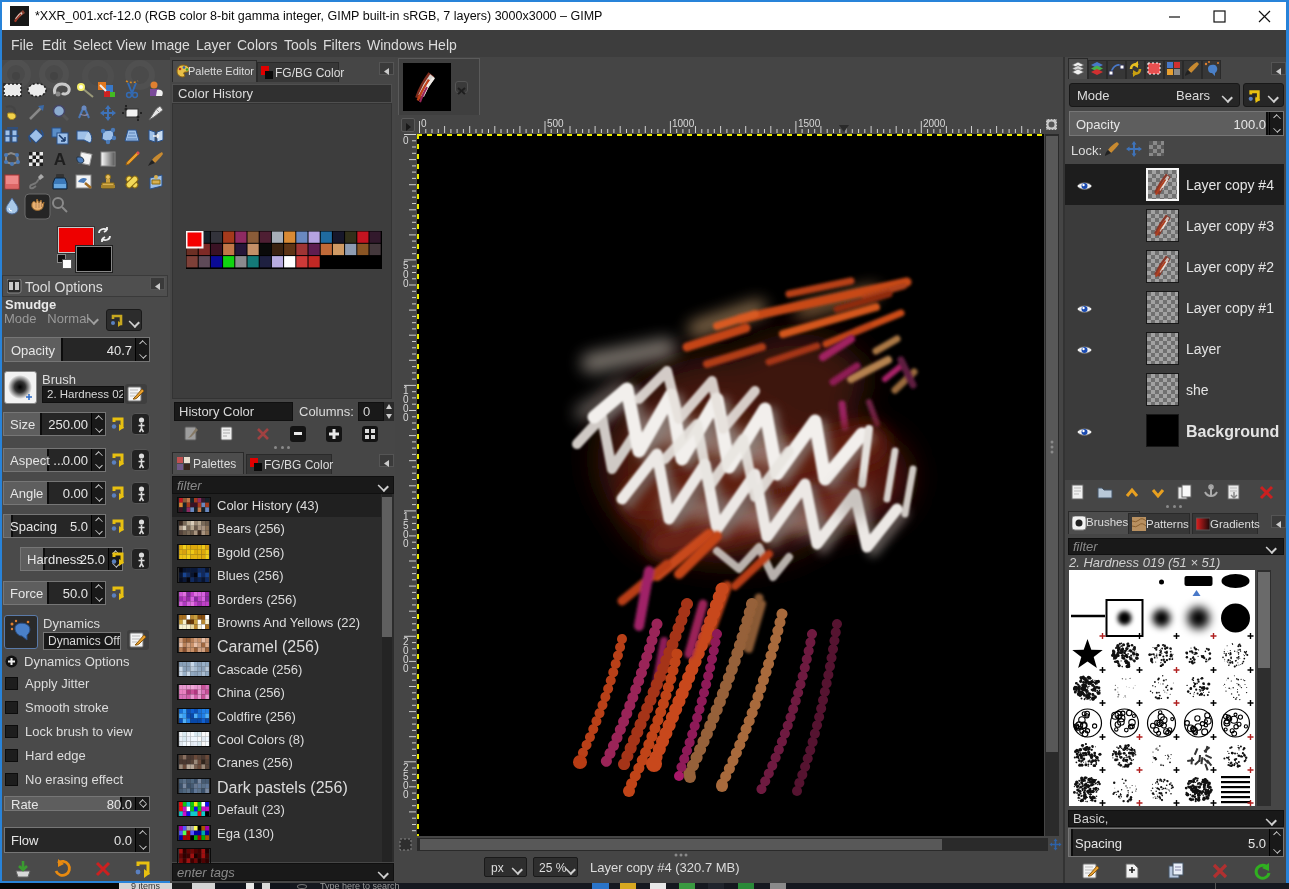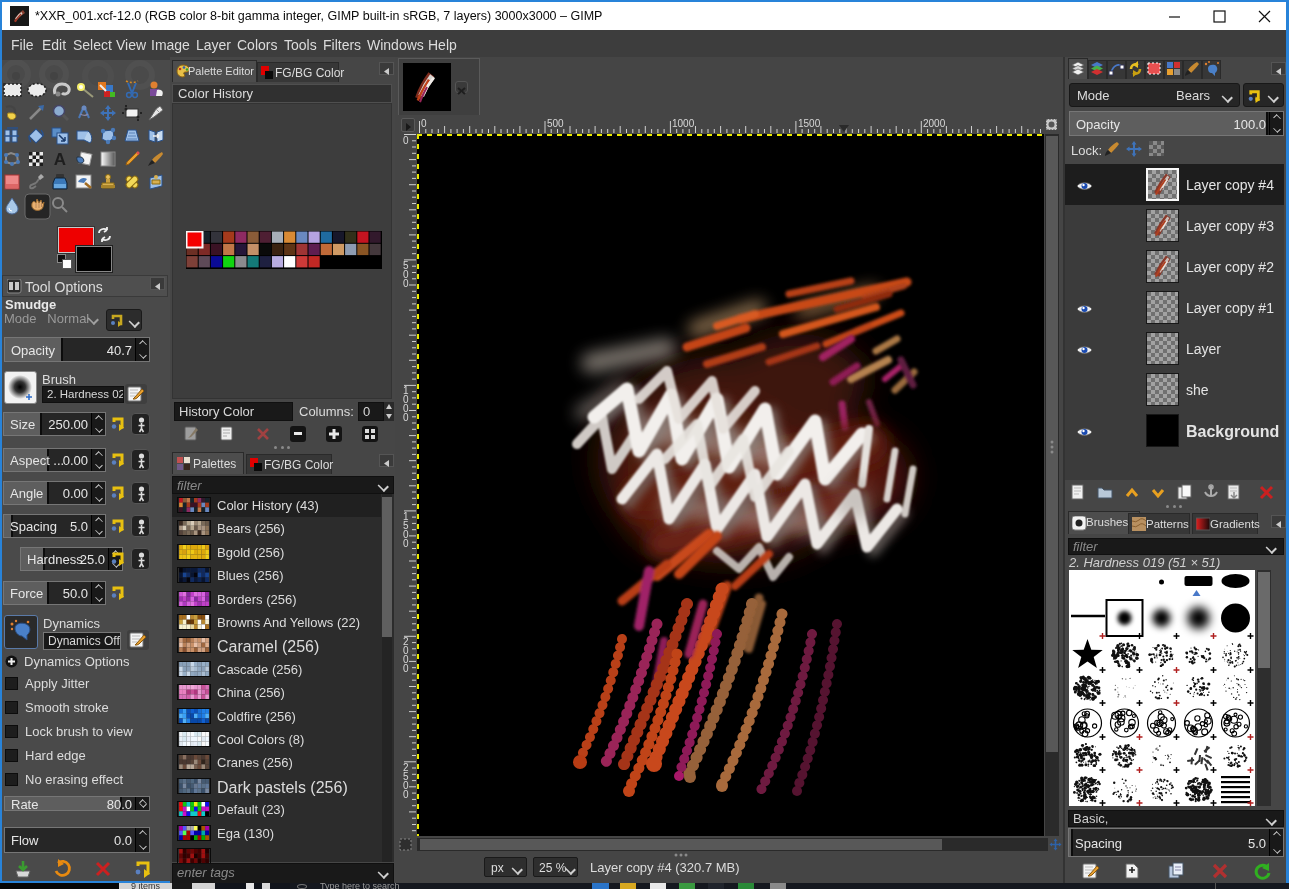--- a/index.html
+++ b/index.html
@@ -1045,21 +1045,21 @@
       <rect x="8.5" y="10.7" width="4.3" height="5.4" fill="#a01010"></rect>
       <rect x="12.8" y="10.7" width="4.3" height="5.4" fill="#400000"></rect>
       <rect x="17.0" y="10.7" width="4.3" height="5.4" fill="#700606"></rect>
       <rect x="21.2" y="10.7" width="4.3" height="5.4" fill="#200000"></rect>
       <rect x="25.5" y="10.7" width="4.3" height="5.4" fill="#500202"></rect>
       <rect x="29.8" y="10.7" width="4.3" height="5.4" fill="#300000"></rect>
     </svg>
 <div class="a txt" style="left:217px;top:894px;font-size:13px">Firecode (256)</div>
 <div class="a" style="left:382px;top:494px;width:10px;height:368px;background:#242424"></div>
 <div class="a" style="left:382px;top:497px;width:10px;height:140px;background:#5f5f5f"></div>
-<div class="entry" style="left:172px;top:863px;width:222px;height:26px;line-height:17px;color:#8a8a8a;font-style:italic">enter tags</div>
+<div class="entry" style="left:172px;top:863px;width:222px;height:18px;line-height:17px;color:#8a8a8a;font-style:italic">enter tags</div>
 <div class="chev" style="left:378px;top:869px"></div>
 <div class="a" style="left:395px;top:57px;width:668px;height:826px;background:#454545"></div>
 <div class="a" style="left:398px;top:58px;width:82px;height:57px;background:#3f3f3f;border:1px solid #5a5a5a;border-bottom:none"></div>
 <svg class="a" style="left:403px;top:63px" width="48" height="48" viewBox="0 0 48 48">
       <rect width="48" height="48" fill="#000"></rect>
       <g transform="rotate(-8 24 24)">
         <path d="M14 34 C18 26 24 18 30 12" stroke="#8a3020" stroke-width="7" fill="none" opacity=".9"></path>
         <path d="M17 32 C21 25 26 19 31 14" stroke="#d8d2ce" stroke-width="6" fill="none"></path>
         <path d="M13 36 C17 29 22 23 27 17" stroke="#c04018" stroke-width="2.5" fill="none"></path>
         <path d="M20 30 C23 25 27 20 32 16" stroke="#f0ece8" stroke-width="2.5" fill="none"></path>

